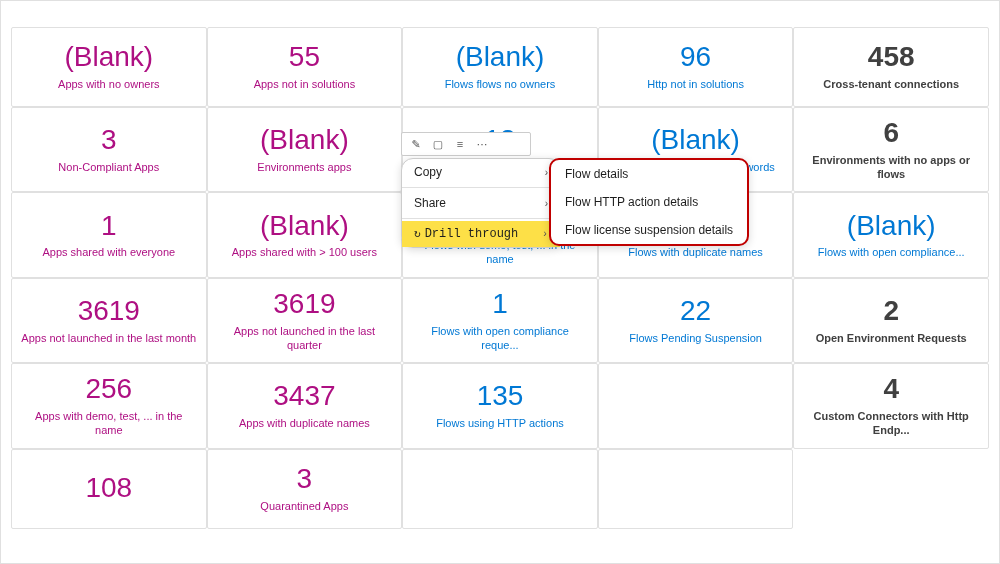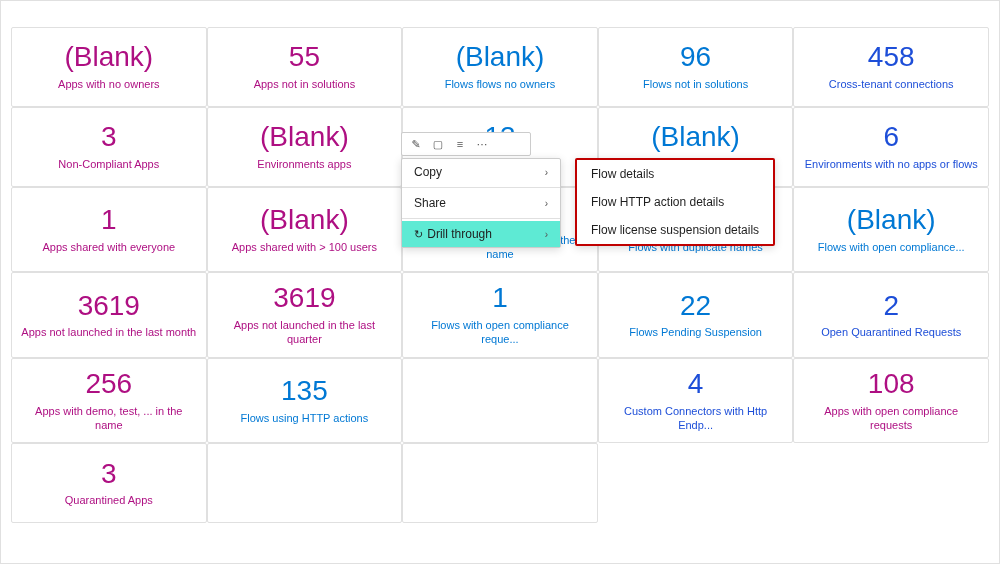--- a/index.html
+++ b/index.html
@@ -45,21 +45,21 @@
       font-weight: 400;
       line-height: 1.1;
     }
     .card-label {
       font-size: 11px;
       text-align: center;
       margin-top: 4px;
       line-height: 1.3;
     }
     .color-magenta { color: #ae0f82; }
-    .color-teal { color: #1d4ed8; }
+    .color-teal { color: #404040; font-weight: bold; }
     .color-blue { color: #0078d4; }
 
     
     .context-overlay {
       position: absolute;
       top: 105px;
       left: 390px;
       z-index: 100;
       display: flex;
       flex-direction: column;
@@ -82,21 +82,21 @@
       display: inline-flex;
       align-items: center;
       justify-content: center;
       font-size: 11px;
       color: #555;
       cursor: pointer;
     }
     .context-menu {
       background: #fff;
       border: 1px solid #ccc;
-      border-radius: 2px;
+      border-radius: 12px;
       min-width: 160px;
       box-shadow: 0 2px 8px rgba(0,0,0,0.15);
     }
     .context-menu-item {
       padding: 6px 12px;
       font-size: 12px;
       color: #1e1e1e;
       display: flex;
       align-items: center;
       justify-content: space-between;
@@ -108,37 +108,38 @@
       border-top: 1px solid #e0e0e0;
       margin: 2px 0;
     }
     .context-menu-item .arrow {
       font-size: 10px;
       color: #555;
     }
     .drill-through-panel {
       position: absolute;
       top: 0;
-      left: 174px;
+      left: 148px;
       background: #fff;
       border: 2px solid #c00000;
-      border-radius: 2px;
+      border-radius: 10px;
       min-width: 200px;
       box-shadow: 0 2px 8px rgba(0,0,0,0.15);
       z-index: 101;
     }
     .drill-option {
       padding: 7px 14px;
       font-size: 12px;
       color: #1e1e1e;
       cursor: pointer;
       white-space: nowrap;
     }
     .context-menu-item.active {
-      background: #5eead4;
+      background: #fde047;
+      font-family: Liberation Mono, monospace;
     }
     .context-wrapper {
       position: relative;
       display: inline-block;
     }
   </style>
 </head>
 <body>
 
 <div class="page-wrapper">
@@ -152,21 +153,21 @@
       <div class="card">
         <div class="card-number color-magenta">55</div>
         <div class="card-label color-magenta">Apps not in solutions</div>
       </div>
       <div class="card">
         <div class="card-number color-blue">(Blank)</div>
         <div class="card-label color-blue">Flows flows no owners</div>
       </div>
       <div class="card">
         <div class="card-number color-blue">96</div>
-        <div class="card-label color-blue">Flows not in solutions</div>
+        <div class="card-label color-blue">Http not in solutions</div>
       </div>
       <div class="card">
         <div class="card-number color-teal">458</div>
         <div class="card-label color-teal">Cross-tenant connections</div>
       </div>
       <div class="card">
         <div class="card-number color-magenta">3</div>
         <div class="card-label color-magenta">Non-Compliant Apps</div>
       </div>
       <div class="card">
@@ -216,38 +217,41 @@
       <div class="card">
         <div class="card-number color-blue">1</div>
         <div class="card-label color-blue">Flows with open compliance reque...</div>
       </div>
       <div class="card">
         <div class="card-number color-blue">22</div>
         <div class="card-label color-blue">Flows Pending Suspension</div>
       </div>
       <div class="card">
         <div class="card-number color-teal">2</div>
-        <div class="card-label color-teal">Open Quarantined Requests</div>
+        <div class="card-label color-teal">Open Environment Requests</div>
       </div>
       <div class="card">
         <div class="card-number color-magenta">256</div>
         <div class="card-label color-magenta">Apps with demo, test, ... in the name</div>
       </div>
       <div class="card">
+        <div class="card-number color-magenta">3437</div>
+        <div class="card-label color-magenta">Apps with duplicate names</div>
+      </div>
+      <div class="card">
         <div class="card-number color-blue">135</div>
         <div class="card-label color-blue">Flows using HTTP actions</div>
       </div>
       <div class="card"></div>
       <div class="card">
         <div class="card-number color-teal">4</div>
         <div class="card-label color-teal">Custom Connectors with Http Endp...</div>
       </div>
       <div class="card">
         <div class="card-number color-magenta">108</div>
-        <div class="card-label color-magenta">Apps with open compliance requests</div>
       </div>
       <div class="card">
         <div class="card-number color-magenta">3</div>
         <div class="card-label color-magenta">Quarantined Apps</div>
       </div>
       <div class="card"></div>
       <div class="card"></div>
       <div class="context-overlay">
         <div class="toolbar-bar">
           <span class="toolbar-icon">✎</span>

